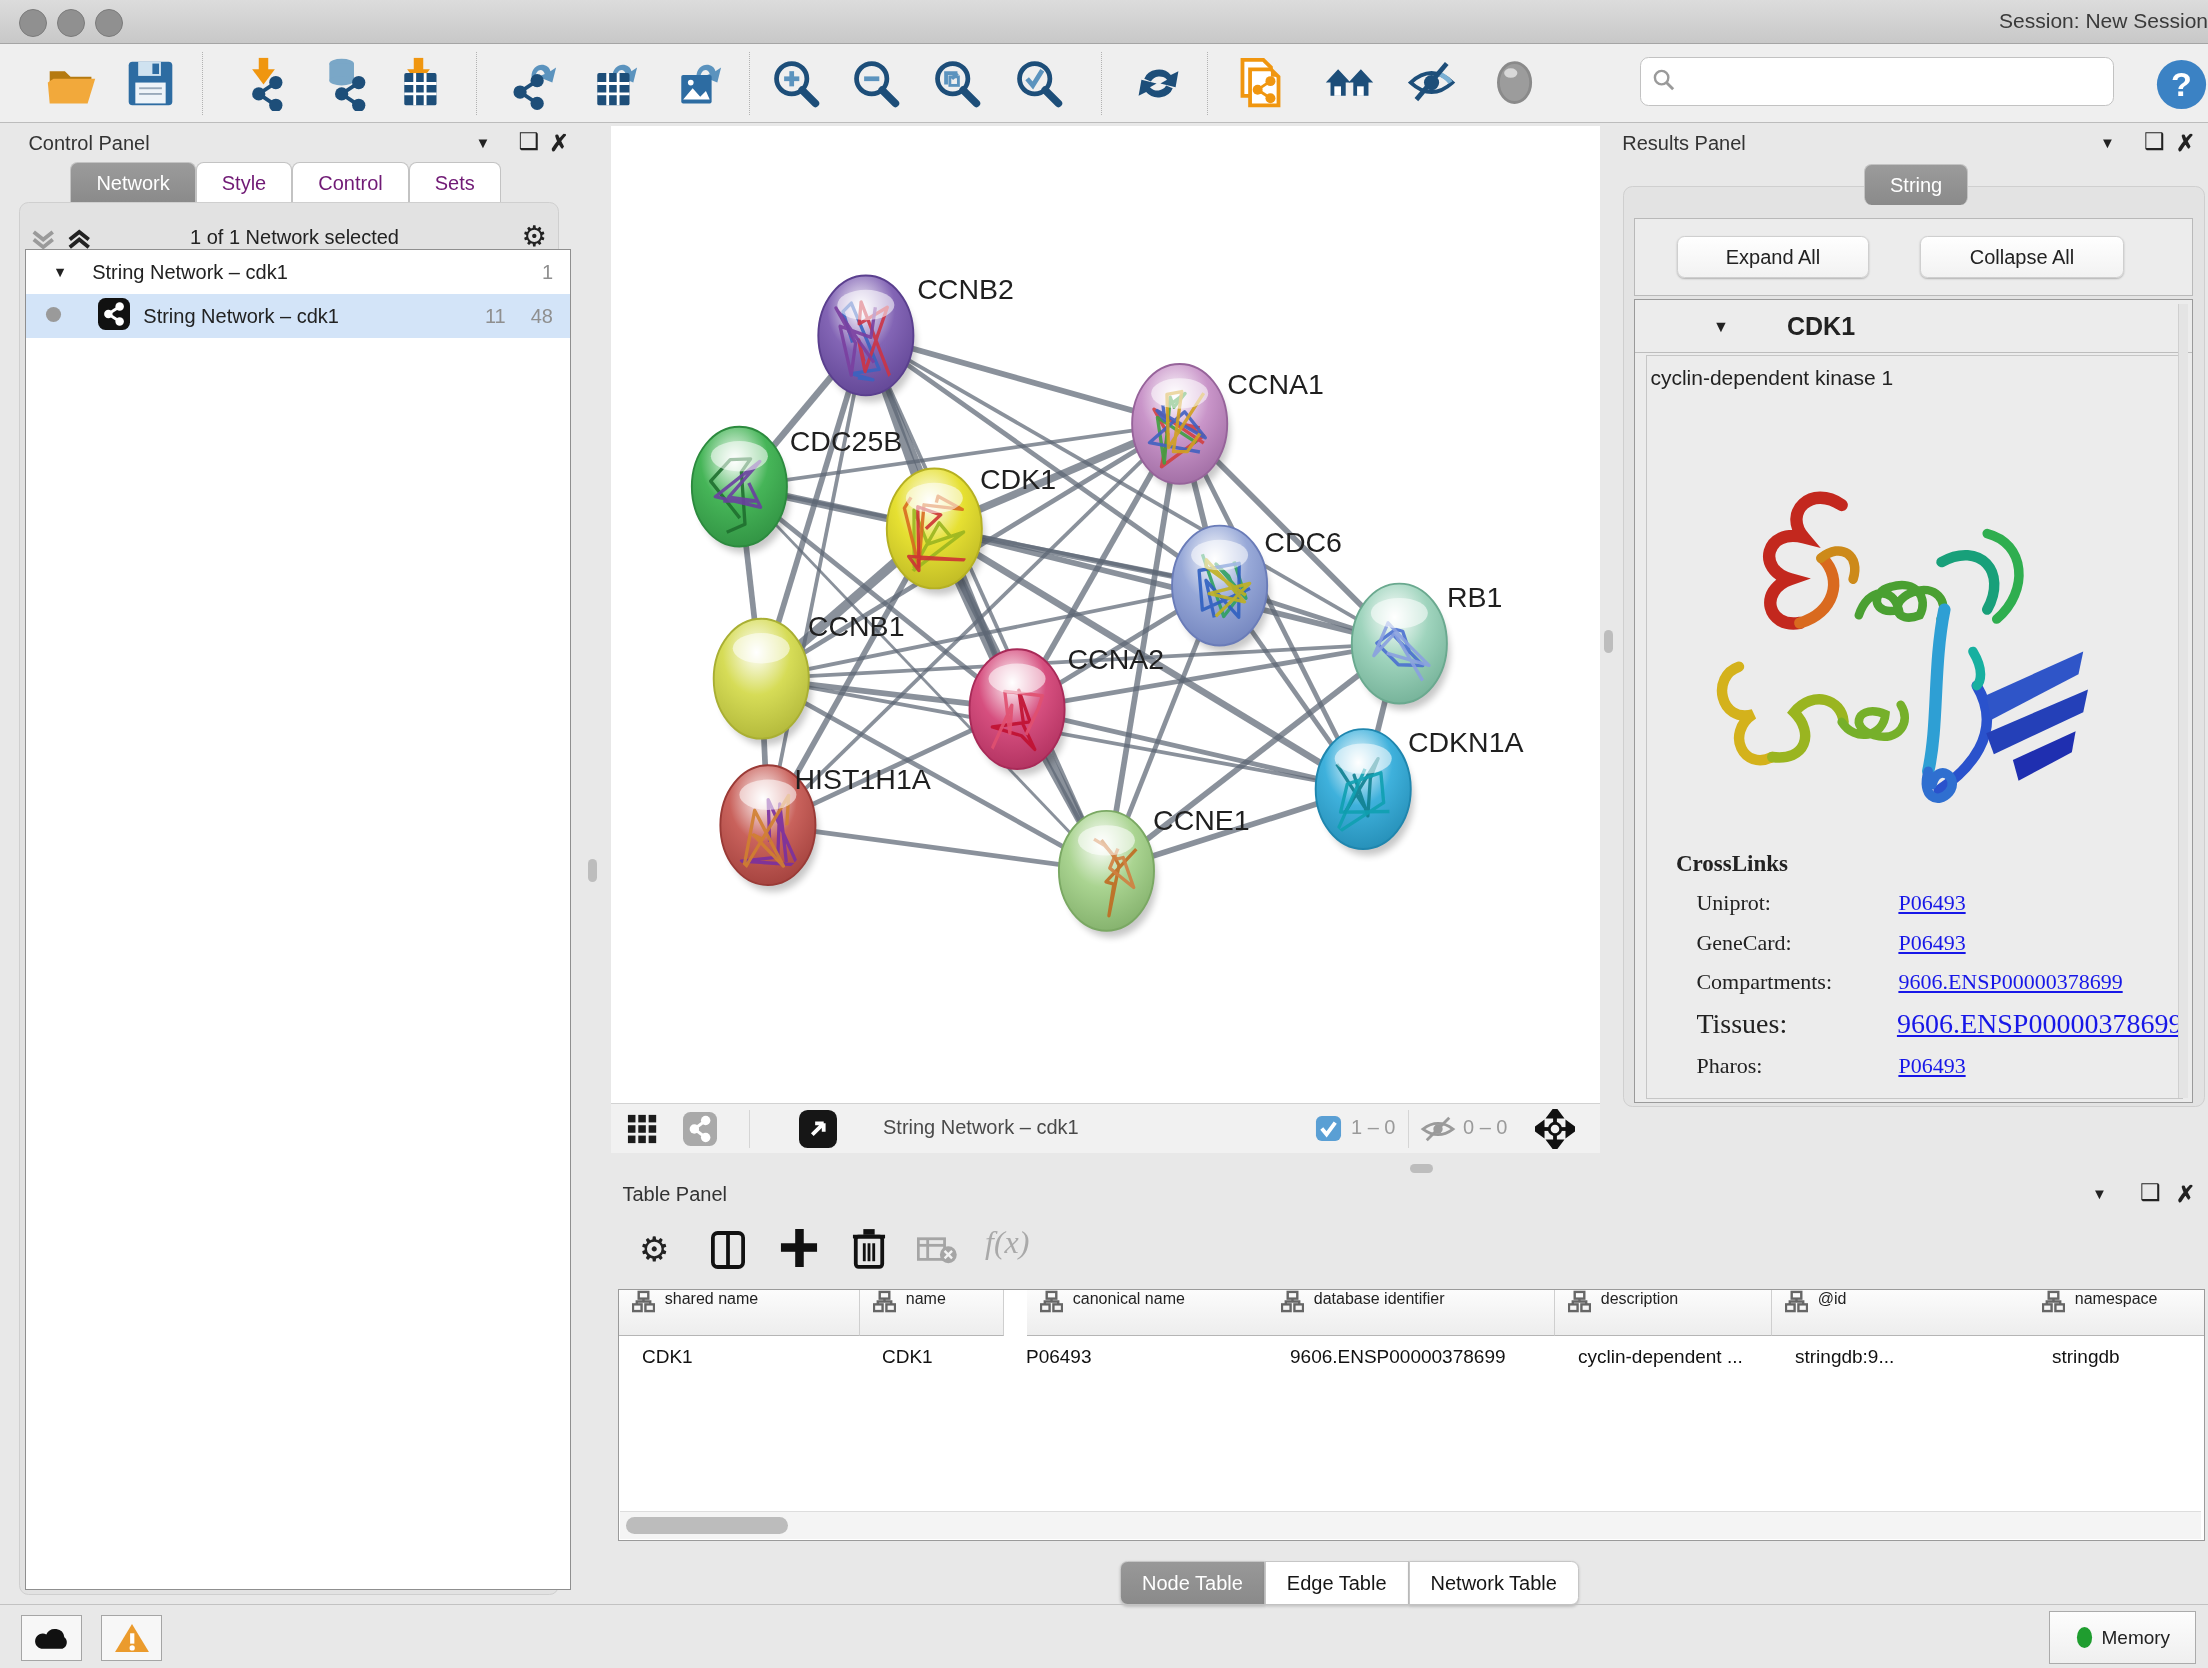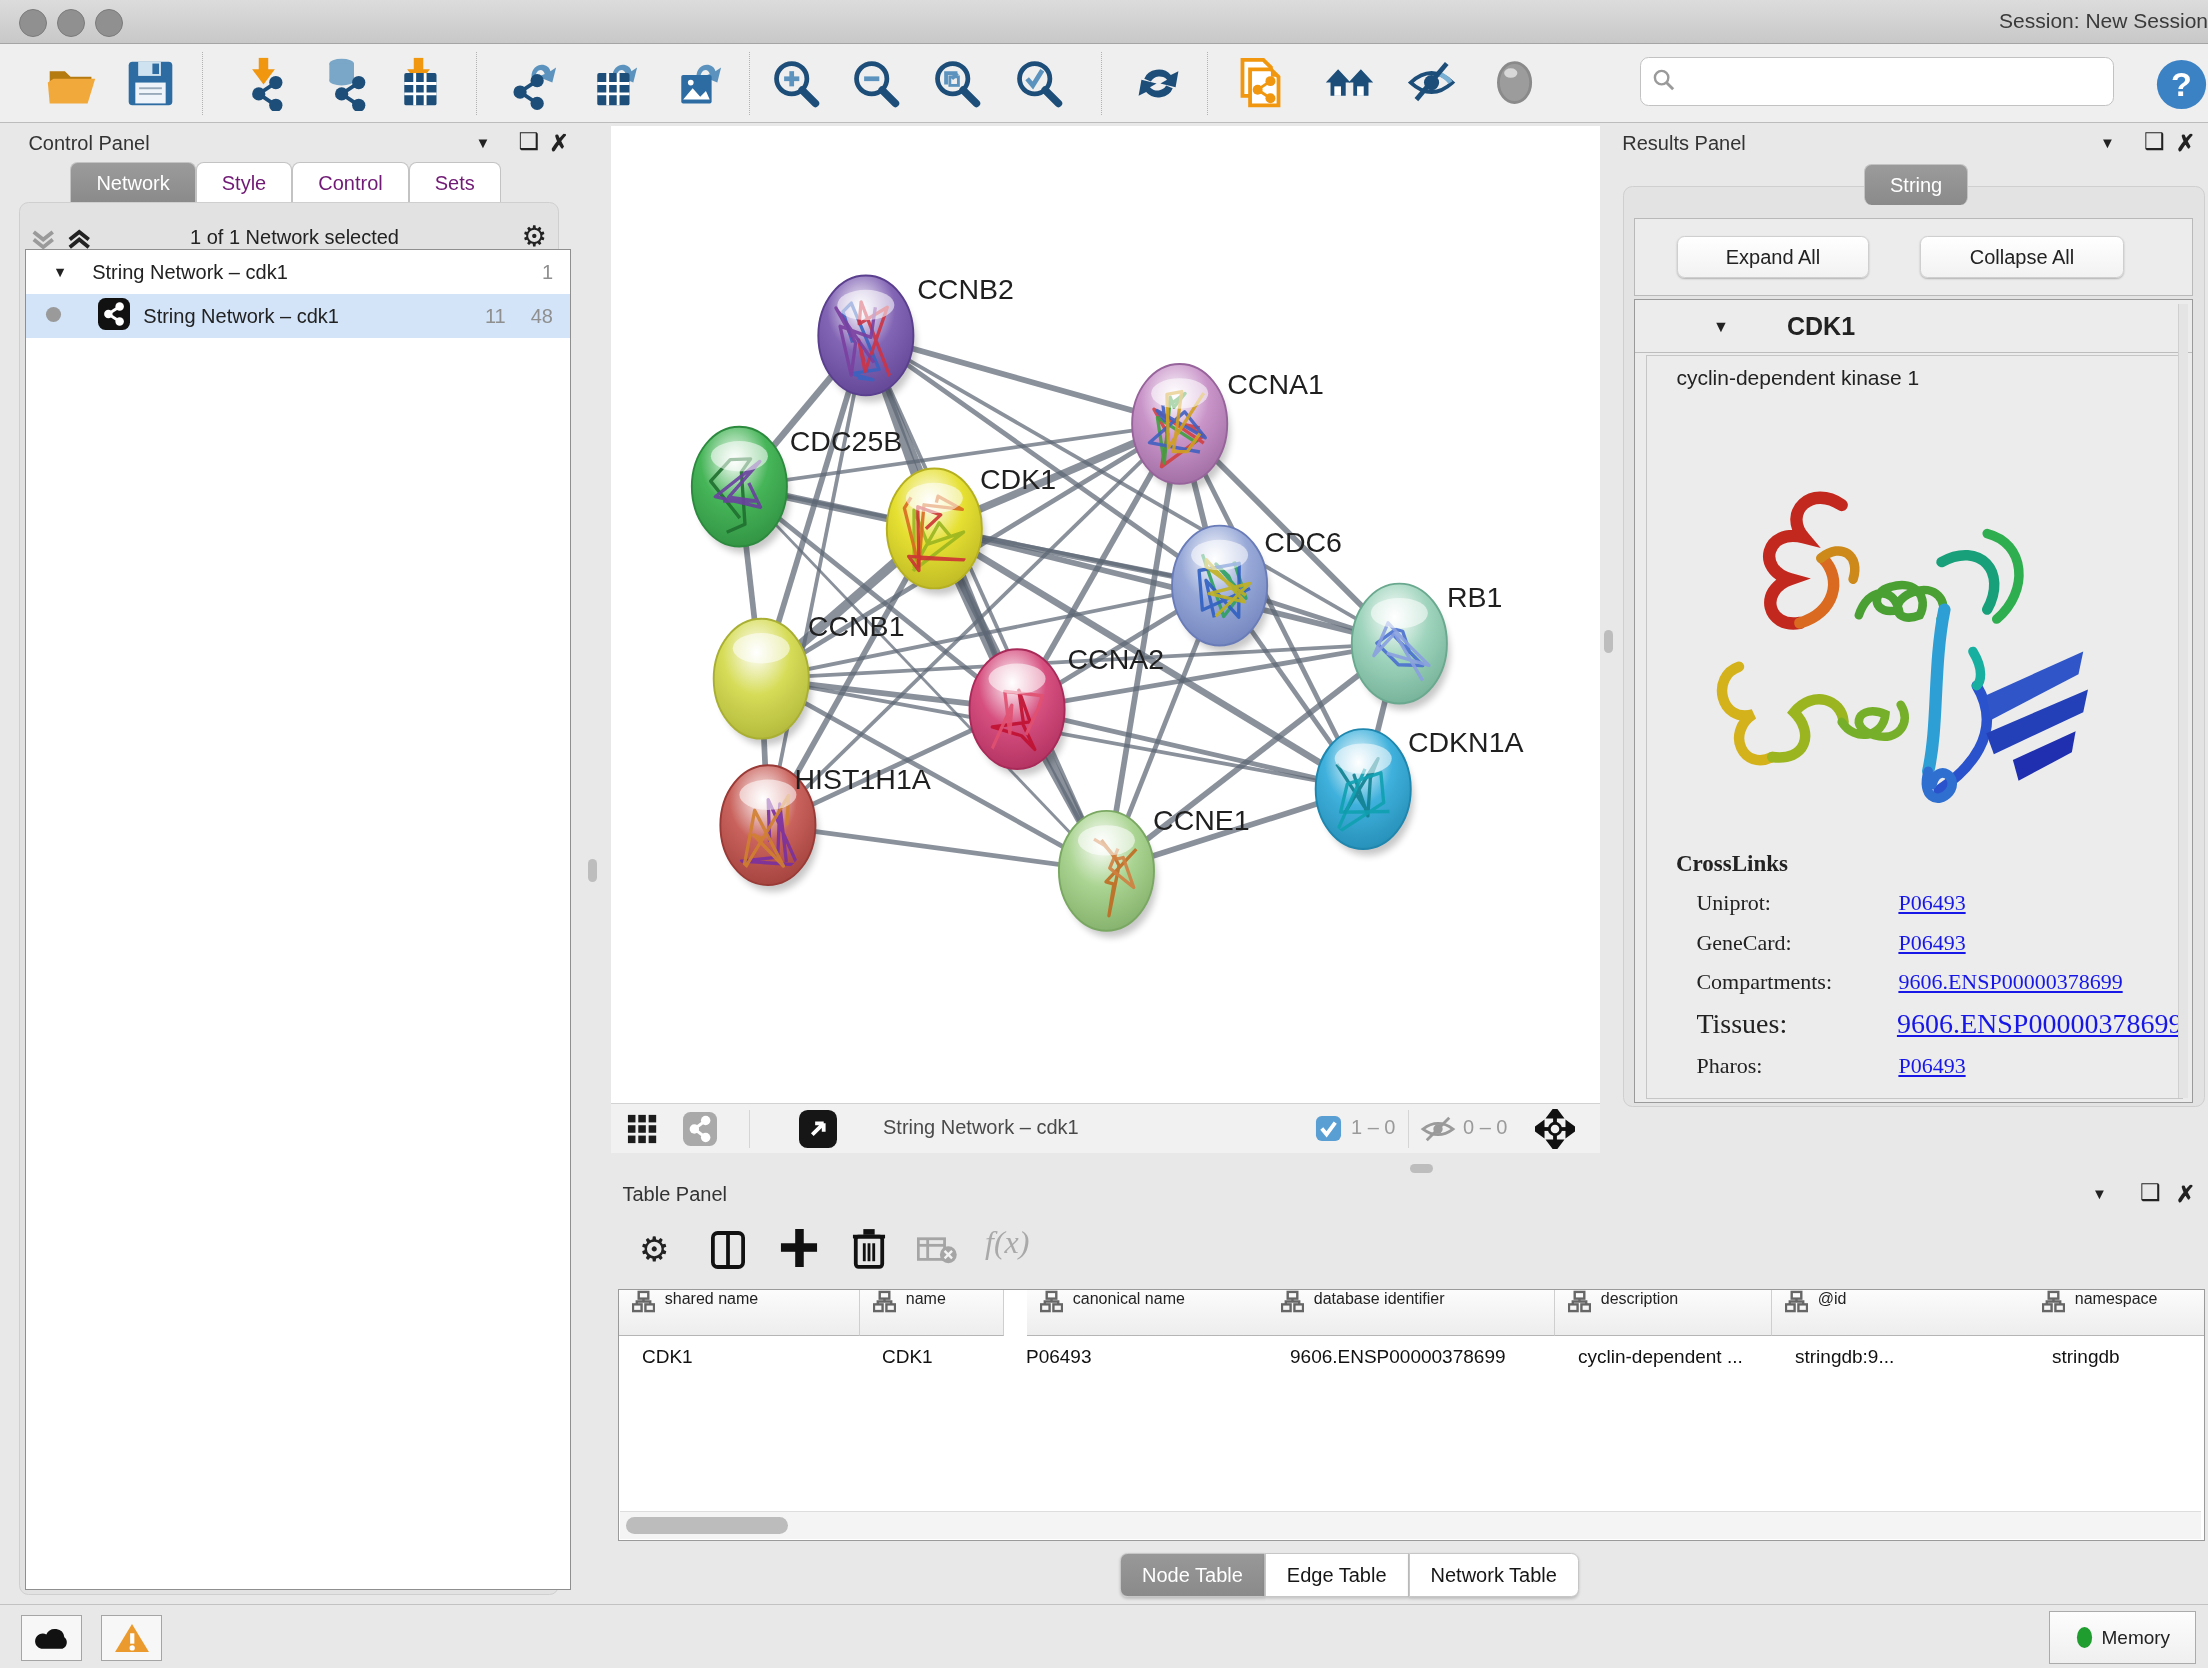--- a/index.html
+++ b/index.html
@@ -657,21 +657,21 @@
   <div id="rp-btnbox" class="abs">
     <div class="wbtn abs" style="left:42px;top:17px;width:190px;height:40px;line-height:40px">Expand All</div>
     <div class="wbtn abs" style="left:285px;top:17px;width:202px;height:40px;line-height:40px">Collapse All</div>
   </div>
   <div id="rp-content" class="abs">
     <div id="rp-head" class="abs">
       <span class="abs" style="left:78px;top:15px;font-size:16px">▼</span>
       <span class="abs" style="left:152px;top:9.5px;font-size:25px;font-weight:bold">CDK1</span>
     </div>
     <div class="abs" style="left:11.4px;top:55px;width:535px;height:742px;background:#ececec;border:1px solid #c6c6c6;">
-      <span class="abs" style="left:29px;top:9.5px;font-size:21px">cyclin-dependent kinase 1</span>
+      <span class="abs" style="left:3px;top:9.5px;font-size:21px">cyclin-dependent kinase 1</span>
       <div class="abs" style="left:52px;top:90px">
         <svg width="428" height="409" viewBox="0 0 450 430">
           <path d="M150,62 C118,40 88,70 110,96 C70,86 60,130 96,140 C62,152 72,192 106,186" fill="none" stroke="#c3281e" stroke-width="13" stroke-linecap="round"></path>
           <path d="M106,186 C142,176 152,140 130,118" fill="none" stroke="#d96a1f" stroke-width="12" stroke-linecap="round"></path>
           <path d="M128,118 C150,100 170,116 162,140" fill="none" stroke="#cd8a1a" stroke-width="10" stroke-linecap="round"></path>
           <path d="M42,232 C12,242 22,292 57,282 C27,302 47,342 77,327" fill="none" stroke="#d4b21c" stroke-width="11" stroke-linecap="round"></path>
           <path d="M77,327 C112,332 122,302 100,280 C120,256 150,266 152,290" fill="none" stroke="#9ab520" stroke-width="11" stroke-linecap="round"></path>
           <path d="M150,290 c14,22 44,16 46,-8 c-28,-12 -40,14 -12,22 c26,8 40,-14 28,-32" fill="none" stroke="#76b02a" stroke-width="9" stroke-linecap="round"></path>
           <path d="M168,178 c10,-30 36,-30 42,-6 c-26,8 -32,-18 -8,-24 c26,-8 40,12 30,30 c-26,10 -33,-14 -8,-24 c24,-10 40,10 30,28" fill="none" stroke="#4aa032" stroke-width="9" stroke-linecap="round"></path>
           <path d="M255,122 C295,100 325,132 303,172" fill="none" stroke="#18a07a" stroke-width="11" stroke-linecap="round"></path>
@@ -837,21 +837,21 @@
         <div class="tcell" style="left: 407px; width: 238px;">P06493</div>
         <div class="tcell" style="left: 671px; width: 261px;">9606.ENSP00000378699</div>
         <div class="tcell" style="left: 959px; width: 190px;">cyclin-dependent ...</div>
         <div class="tcell" style="left: 1176px; width: 231px;">stringdb:9...</div>
         <div class="tcell" style="left: 1433px; width: 183px;">stringdb</div>
       </div>
     <div id="hscroll">
         <div id="hthumb"></div>
       </div>
   </div>
-  <div id="btabs" class="abs" style="left:1120px;top:1553px;"><span class="btab active" style="border-radius: 7.6px 0px 0px 7.6px;">Node Table</span><span class="btab">Edge Table</span><span class="btab" style="border-radius: 0px 7.6px 7.6px 0px;">Network Table</span></div>
+  <div id="btabs" class="abs" style="left:1120px;top:1553px;"><span class="btab active" style="border-radius: 7.6px 0px 0px 7.6px; margin-top: 8px;">Node Table</span><span class="btab">Edge Table</span><span class="btab" style="border-radius: 0px 7.6px 7.6px 0px;">Network Table</span></div>
 
   <div id="statussep" class="abs"></div>
   <div class="sqbtn abs" style="left:21px;top:1615px">
     <svg width="40" height="28.5" viewBox="0 0 42 30">
         <path d="M12 26 a8 8 0 1 1 3 -15 a10 10 0 0 1 19 3 a7 7 0 0 1 -2 12 z" fill="#111"></path>
       </svg>
     </div>
   <div class="sqbtn abs" style="left:101px;top:1615px">
     <svg width="38" height="32" viewBox="0 0 40 34">
         <path d="M20 2 L38 32 H2 Z" fill="#eb9b2d"></path>

